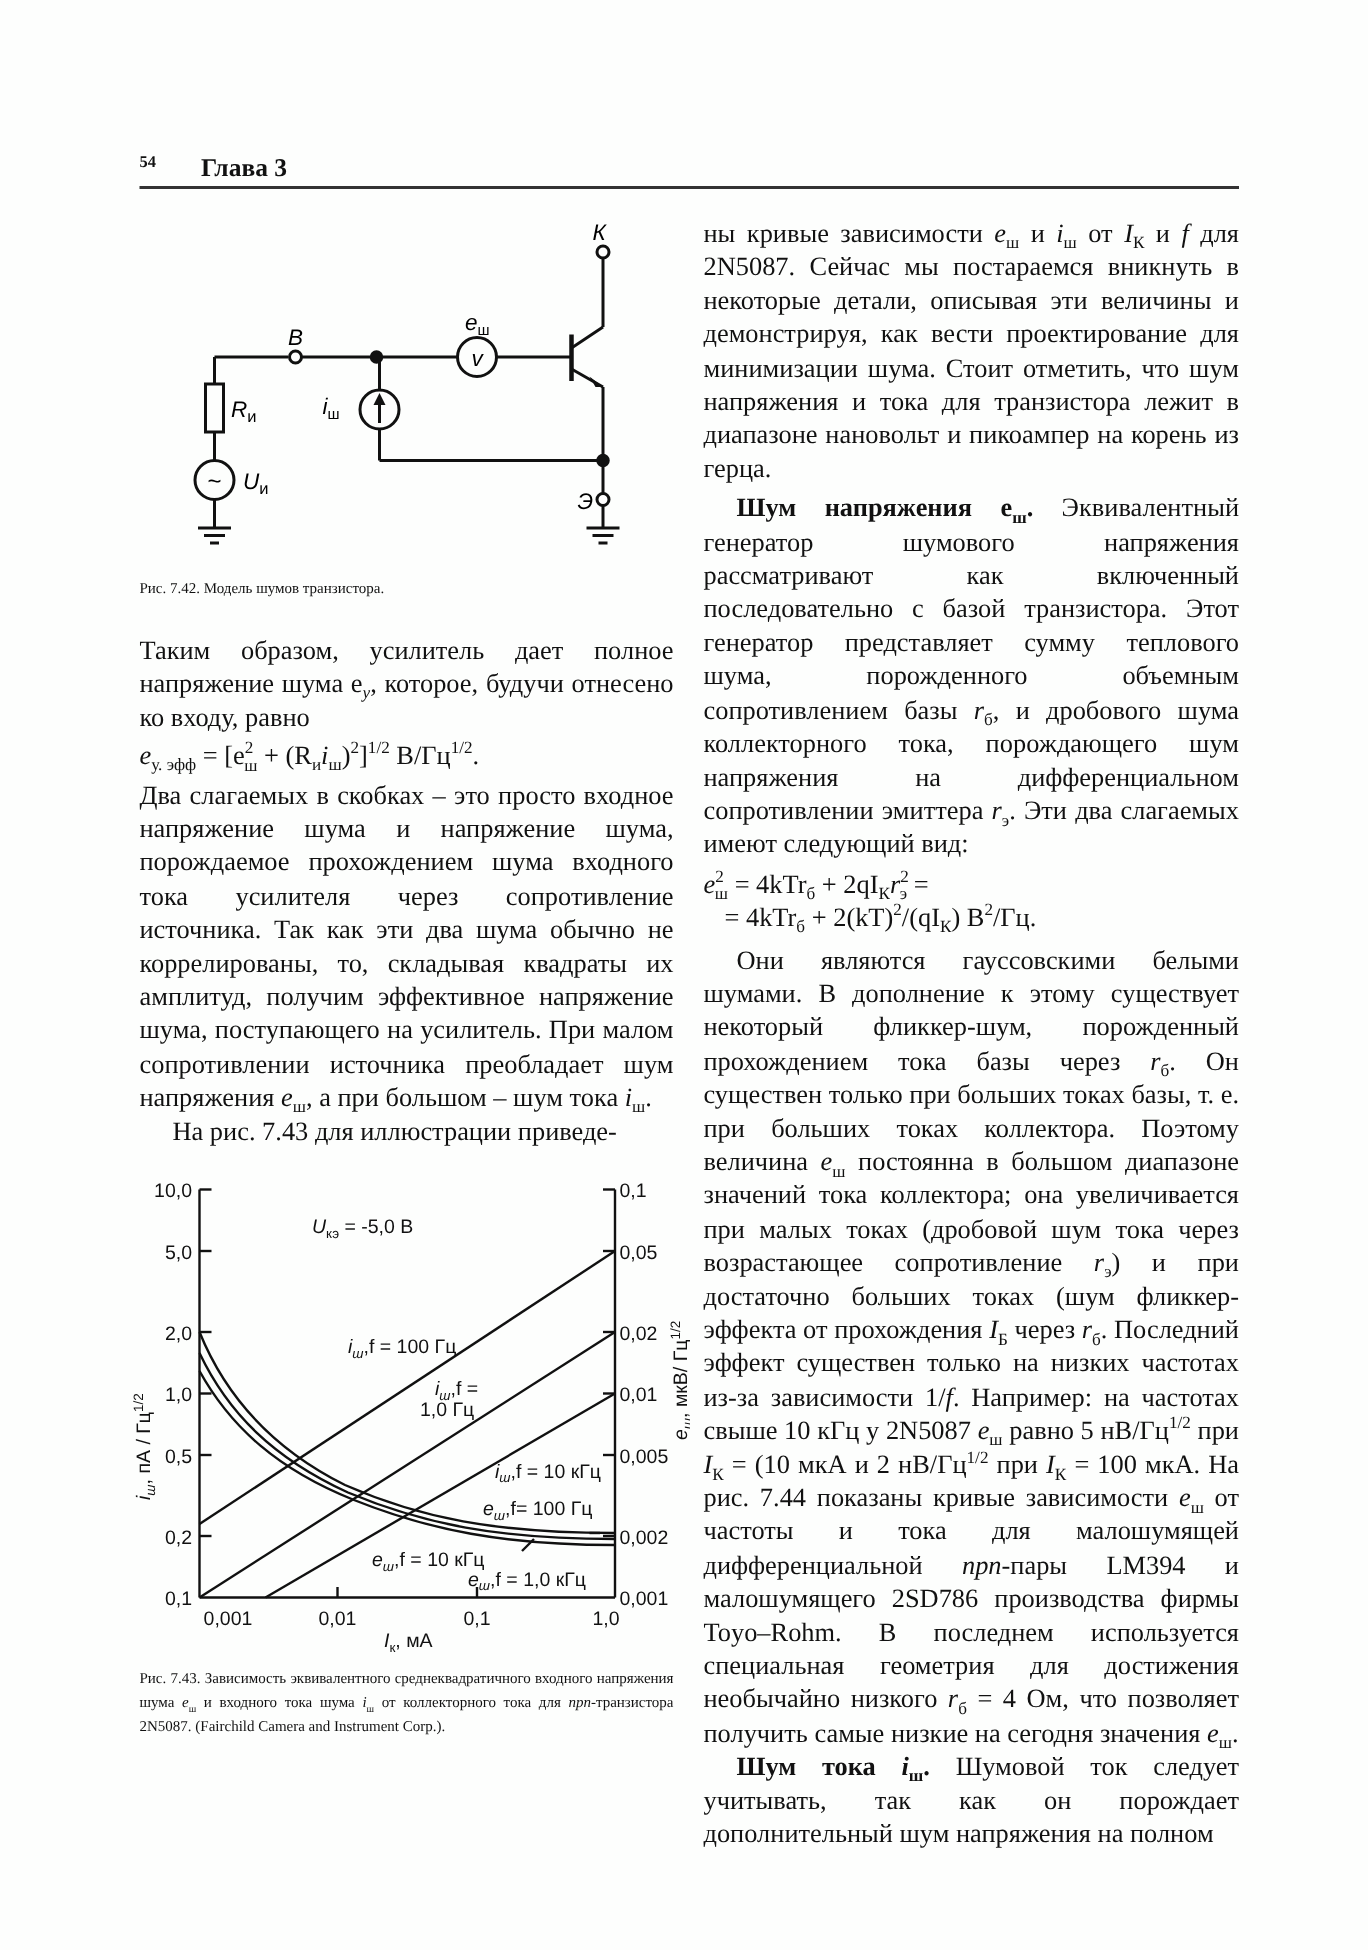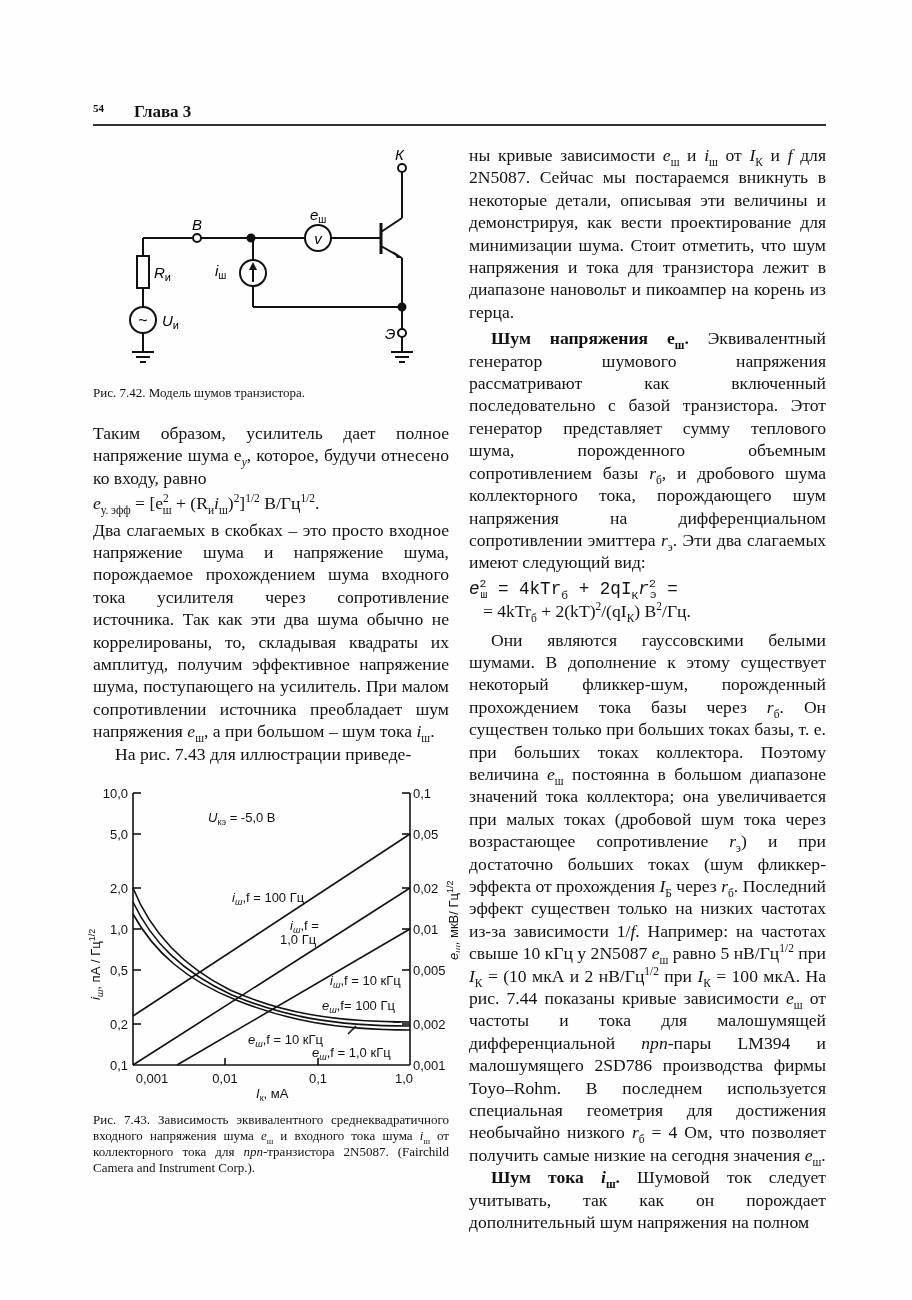--- a/index.html
+++ b/index.html
@@ -5,21 +5,21 @@
   html, body { margin:0; padding:0; }
   body { width:912px; height:1300px; background:#fdfefd; position:relative; overflow:hidden;
          font-family:"Liberation Serif","DejaVu Serif",serif; color:#111; }
   .abs { position:absolute; }
   .header { left:93px; top:100px; width:733px; height:24px; border-bottom:2px solid #333; }
   .header .num { position:absolute; left:0; top:2px; font-weight:bold; font-size:11px; }
   .header .title { position:absolute; left:41px; top:2px; font-weight:bold; font-size:17px; }
   .col { font-size:17.6px; line-height:22.4px; text-align:justify; }
   .col p { margin:0; }
   .indent { text-indent:22px; }
-  .caption { font-size:13px; line-height:16px; text-align:justify; }
+  .caption { font-size:10px; line-height:16px; text-align:justify; }
   .formula { font-size:17.6px; line-height:22.4px; font-style:normal; }
   i { font-style:italic; }
   sub, sup { font-size:65%; line-height:0; }
   .b { font-weight:bold; }
   svg text { font-family:"Liberation Sans","DejaVu Sans",sans-serif; }
 </style>
 </head>
 <body>
 
 <div class="abs header">
@@ -165,17 +165,17 @@
       <text transform="translate(458,960) rotate(-90)"><tspan font-style="italic">e</tspan><tspan font-size="9" dy="3" font-style="italic">ш</tspan><tspan dy="-3">, мкВ/ Гц</tspan><tspan font-size="9" dy="-5">1/2</tspan></text>
     </g>
   </g>
 </svg>
 
 <div class="abs caption" style="left:93px;top:1112px;width:356px;"><span>Рис. 7.43. Зависимость эквивалентного среднеквадратичного входного напряжения шума </span><i>e</i><sub>ш</sub><span> и входного тока шума </span><i>i</i><sub>ш</sub><span> от коллекторного тока для </span><i>npn</i><span>-транзистора 2N5087. (Fairchild Camera and Instrument Corp.).</span></div>
 
 <div class="abs col" style="left:469px;top:144px;width:357px;">
   <p><span>ны кривые зависимости </span><i>e</i><sub>ш</sub><span> и </span><i>i</i><sub>ш</sub><span> от </span><i>I</i><sub>К</sub><span> и </span><i>f</i><span> для 2N5087. Сейчас мы постараемся вникнуть в некоторые детали, описывая эти величины и демонстрируя, как вести проектирование для минимизации шума. Стоит отметить, что шум напряжения и тока для транзистора лежит в диапазоне нановольт и пикоампер на корень из герца.</span></p>
   <p class="indent" style="margin-top:4px;"><span class="b"><span>Шум напряжения e</span><sub>ш</sub><span>.</span></span><span> Эквивалентный генератор шумового напряжения рассматривают как включенный последовательно с базой транзистора. Этот генератор представляет сумму теплового шума, порожденного объемным сопротивлением базы </span><i>r</i><sub>б</sub><span>, и дробового шума коллекторного тока, порождающего шум напряжения на дифференциальном сопротивлении эмиттера </span><i>r</i><sub>э</sub><span>. Эти два слагаемых имеют следующий вид:</span></p>
-  <p class="formula" style="margin-top:4px;font-family:Liberation Mono, monospace;"><i>e</i><sup>2</sup><sub style="margin-left:-6px">ш</sub> <span>= 4kTr</span><sub>б</sub><span> + 2qI</span><sub>К</sub><i>r</i><sup>2</sup><sub style="margin-left:-6px">э</sub><span> =</span></p>
+  <p class="formula" style="margin-top:4px;"><i>e</i><sup>2</sup><sub style="margin-left:-6px">ш</sub> <span>= 4kTr</span><sub>б</sub><span> + 2qI</span><sub>К</sub><i>r</i><sup>2</sup><sub style="margin-left:-6px">э</sub><span> =</span></p>
   <p class="formula" style="padding-left:14px;margin-bottom:6px;"><span>= 4kTr</span><sub>б</sub><span> + 2(kT)</span><sup>2</sup><span>/(qI</span><sub>К</sub><span>)  В</span><sup>2</sup><span>/Гц.</span></p>
   <p class="indent"><span>Они являются гауссовскими белыми шумами. В дополнение к этому существует некоторый фликкер-шум, порожденный прохождением тока базы через </span><i>r</i><sub>б</sub><span>. Он существен только при больших токах базы, т. е. при больших токах коллектора. Поэтому величина </span><i>e</i><sub>ш</sub><span> постоянна в большом диапазоне значений тока коллектора; она увеличивается при малых токах (дробовой шум тока через возрастающее сопротивление </span><i>r</i><sub>э</sub><span>) и при достаточно больших токах (шум фликкер-эффекта от прохождения </span><i>I</i><sub>Б</sub><span> через </span><i>r</i><sub>б</sub><span>. Последний эффект существен только на низких частотах из-за зависимости 1/</span><i>f</i><span>. Например: на частотах свыше 10 кГц у 2N5087 </span><i>e</i><sub>ш</sub><span> равно 5 нВ/Гц</span><sup>1/2</sup><span> при </span><i>I</i><sub>К</sub><span> = (10 мкА и 2 нВ/Гц</span><sup>1/2</sup><span> при </span><i>I</i><sub>К</sub><span> = 100 мкА. На рис. 7.44 показаны кривые зависимости </span><i>e</i><sub>ш</sub><span> от частоты и тока для малошумящей дифференциальной </span><i>npn</i><span>-пары LM394 и малошумящего 2SD786 производства фирмы Toyo–Rohm. В последнем используется специальная геометрия для достижения необычайно низкого </span><i>r</i><sub>б</sub><span> = 4 Ом, что позволяет получить самые низкие на сегодня значения </span><i>e</i><sub>ш</sub><span>.</span></p>
   <p class="indent"><span class="b"><span>Шум тока </span><i>i</i><sub>ш</sub><span>.</span></span><span> Шумовой ток следует учитывать, так как он порождает дополнительный шум напряжения на полном</span></p>
 </div>
 
 </body></html>

